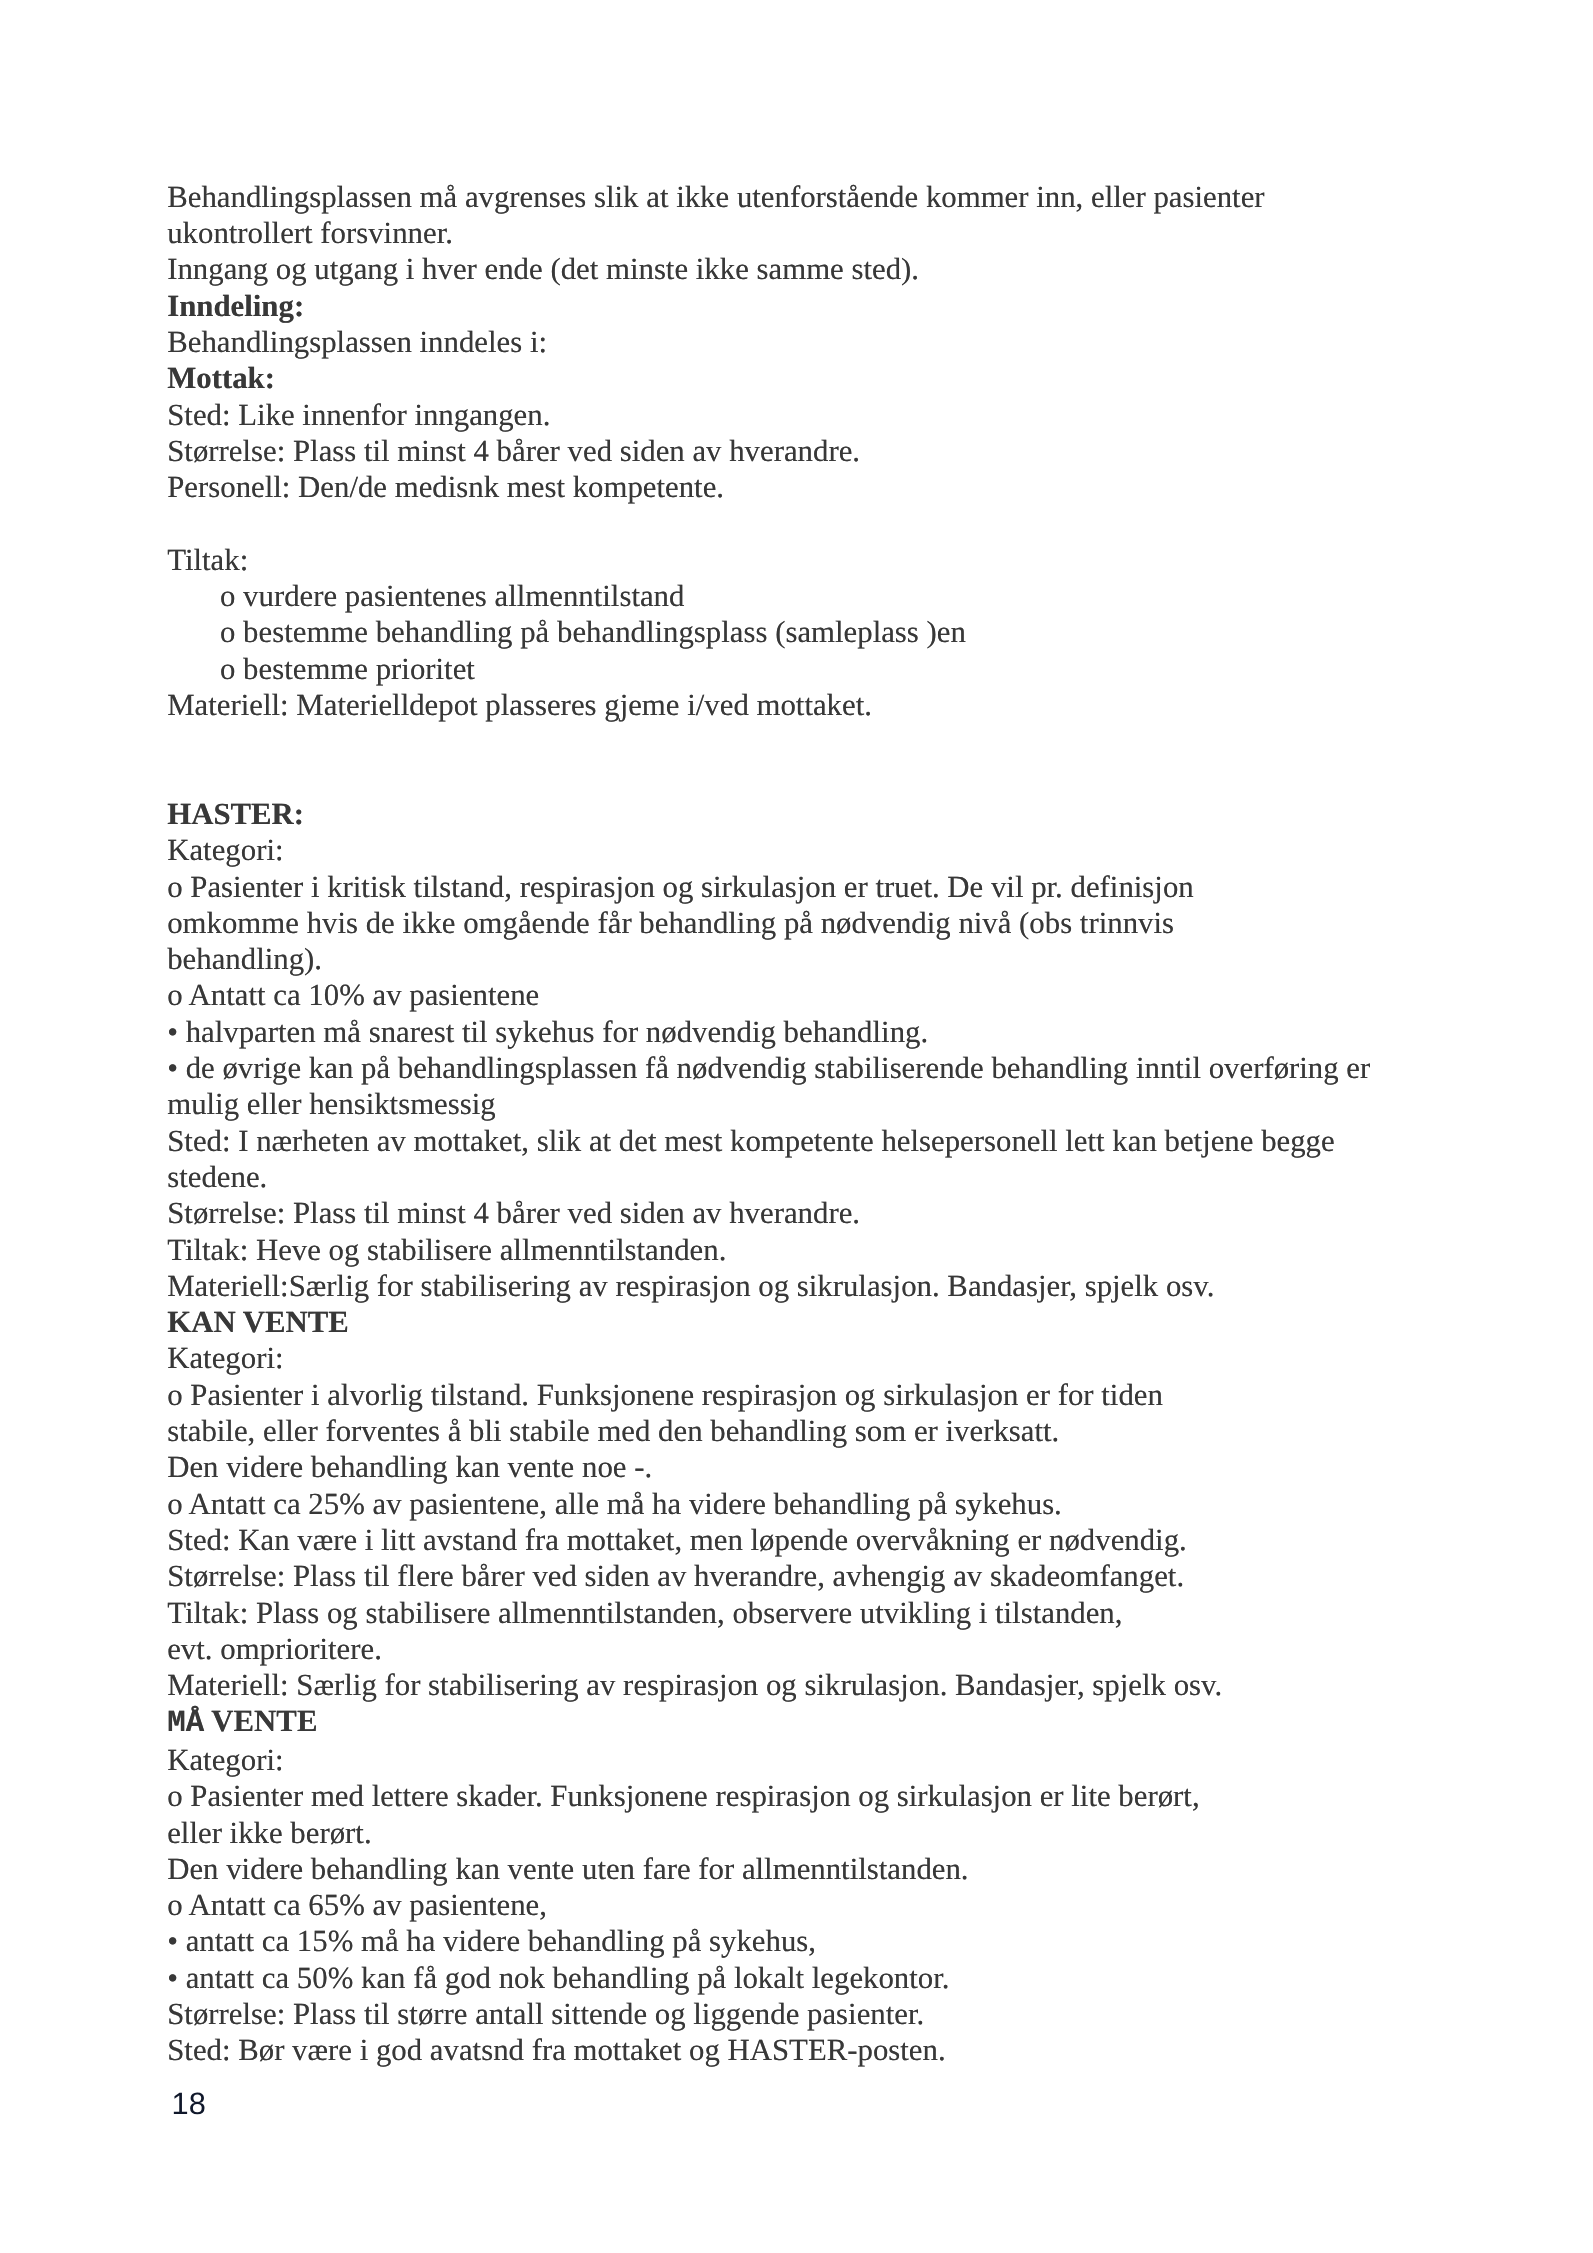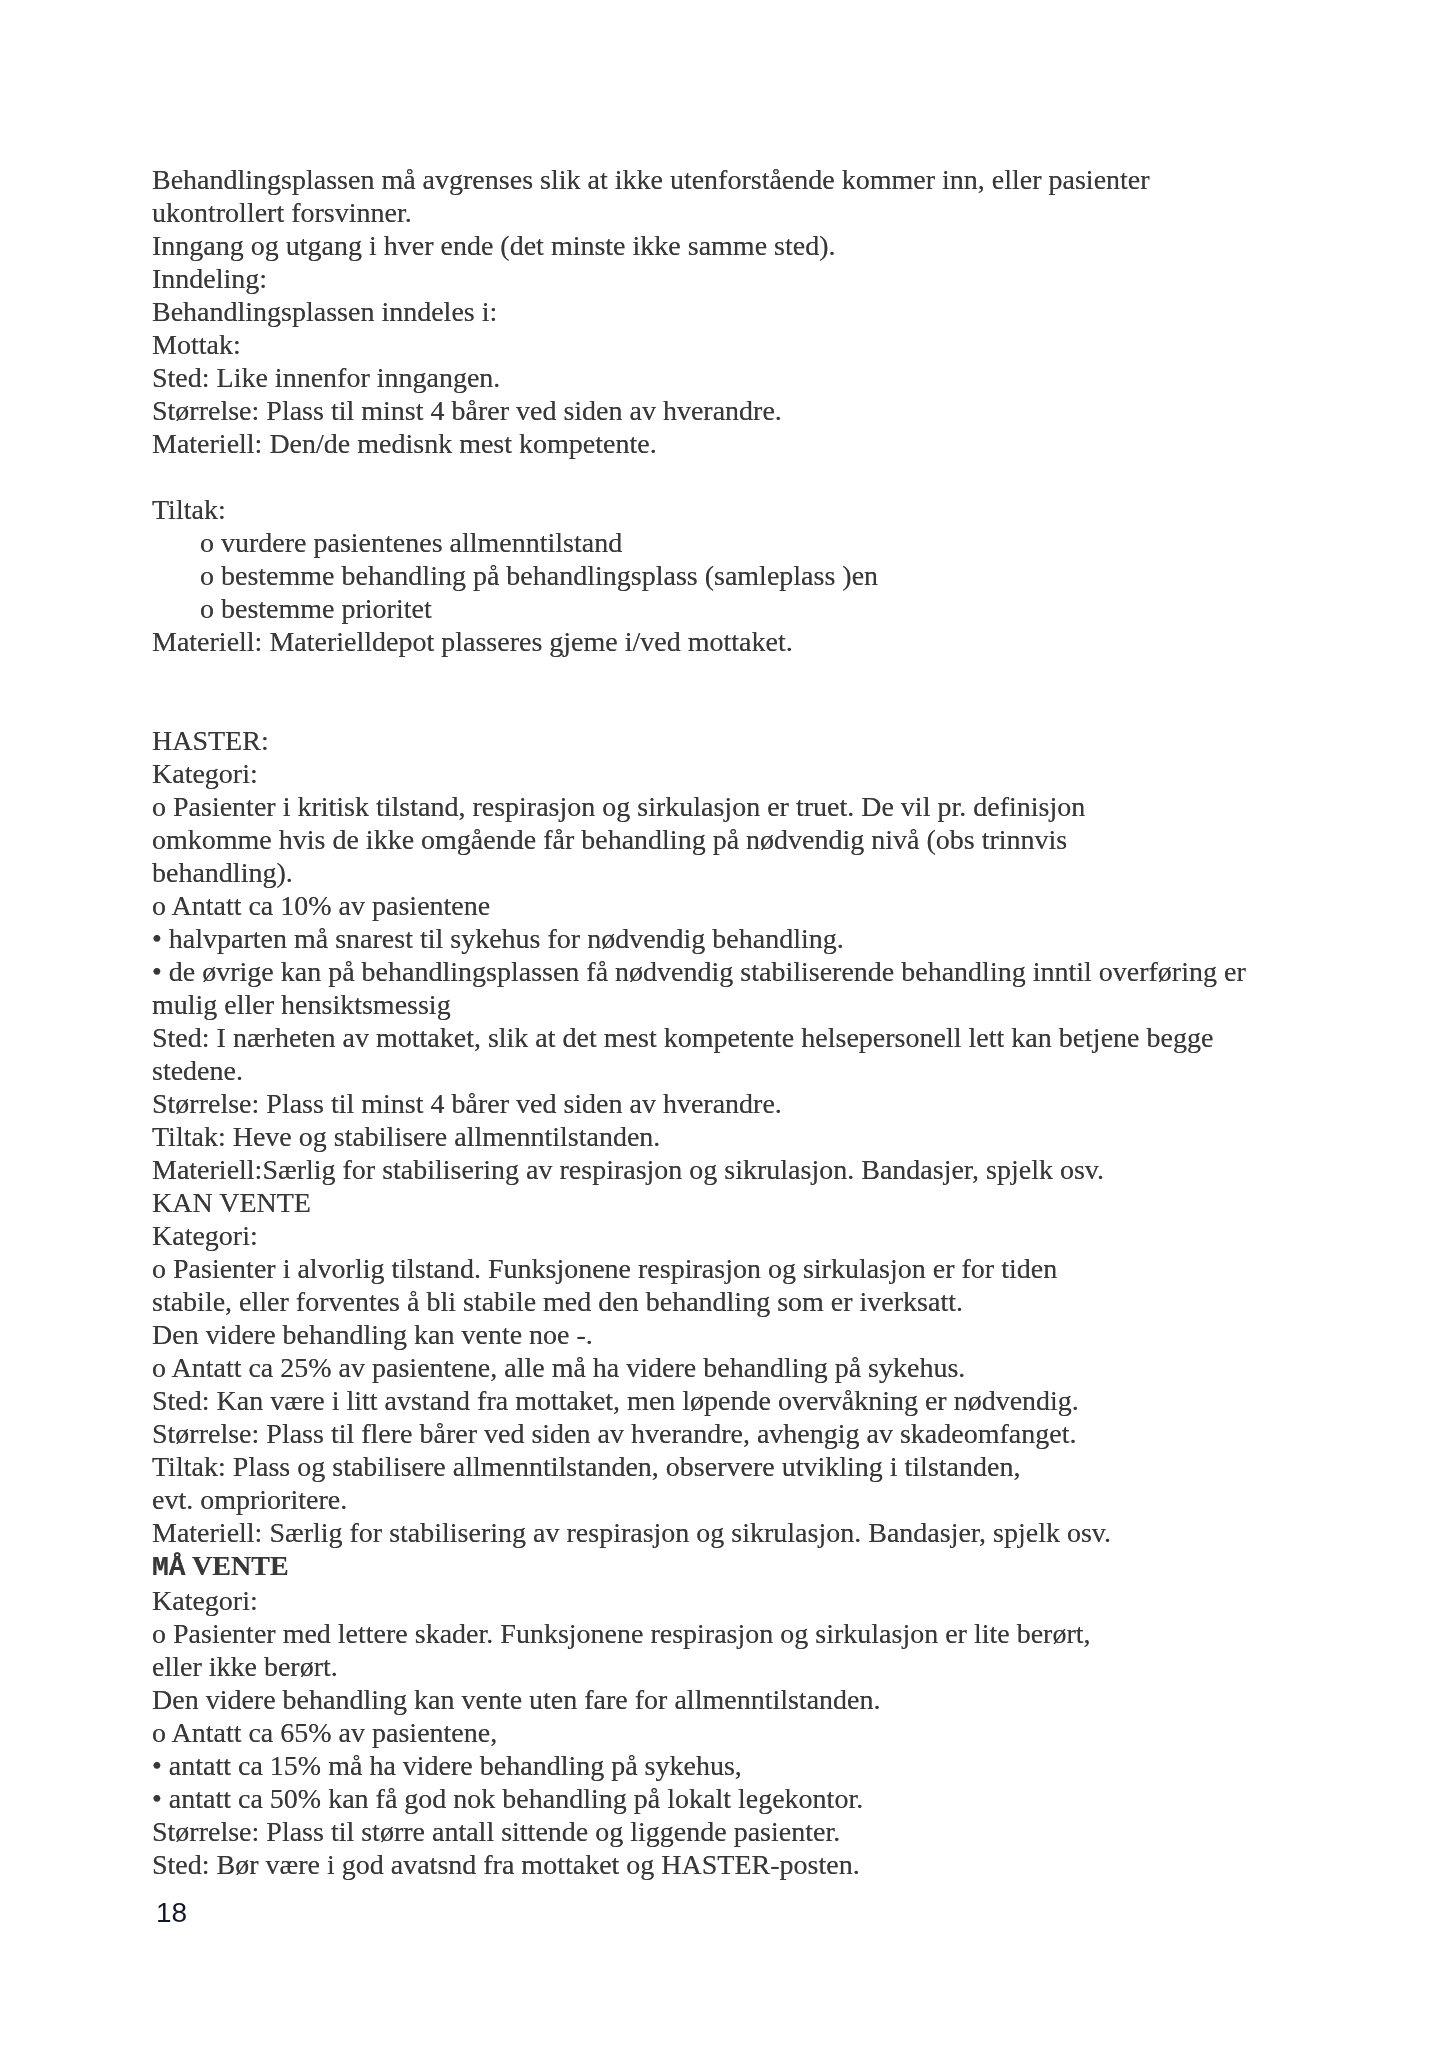--- a/index.html
+++ b/index.html
@@ -22,21 +22,21 @@
     top: 163px;
     width: 1250px;
   }
   .line {
     font-size: 28px;
     line-height: 33px;
     min-height: 33px;
     white-space: pre;
     text-shadow: 0 0 0.6px rgba(56,56,56,0.65);
   }
-  .line.bold { font-weight: normal; }
+  .line.bold { font-weight: bold; }
   .line.indent { padding-left: 48px; }
   .seg-sans { font-family: Liberation Mono, monospace; text-align: right; }
   .seg-bold { font-weight: bold; }
   .footer {
     position: absolute;
     left: 156px;
     top: 1896px;
     font-family: "Liberation Sans", sans-serif;
     font-size: 28px;
     line-height: 33px;
@@ -49,21 +49,21 @@
 <div class="page">
   <div class="content">
       <div class="line">Behandlingsplassen må avgrenses slik at ikke utenforstående kommer inn, eller pasienter</div>
       <div class="line">ukontrollert forsvinner.</div>
       <div class="line">Inngang og utgang i hver ende (det minste ikke samme sted).</div>
       <div class="line bold">Inndeling:</div>
       <div class="line">Behandlingsplassen inndeles i:</div>
       <div class="line bold">Mottak:</div>
       <div class="line">Sted: Like innenfor inngangen.</div>
       <div class="line">Størrelse: Plass til minst 4 bårer ved siden av hverandre.</div>
-      <div class="line">Materiell: Den/de medisnk mest kompetente.</div>
+      <div class="line">Personell: Den/de medisnk mest kompetente.</div>
       <div class="line">&nbsp;</div>
       <div class="line">Tiltak:</div>
       <div class="line indent">o vurdere pasientenes allmenntilstand</div>
       <div class="line indent">o bestemme behandling på behandlingsplass (samleplass )en</div>
       <div class="line indent">o bestemme prioritet</div>
       <div class="line">Materiell: Materielldepot plasseres gjeme i/ved mottaket.</div>
       <div class="line">&nbsp;</div>
       <div class="line">&nbsp;</div>
       <div class="line bold">HASTER:</div>
       <div class="line">Kategori:</div>

